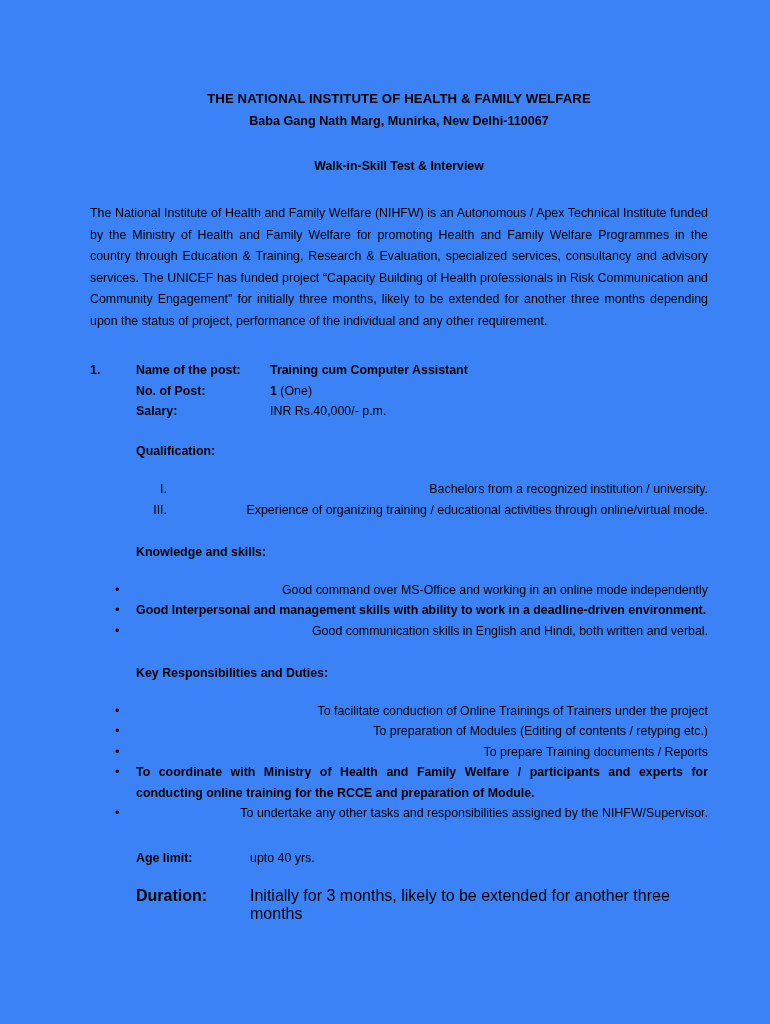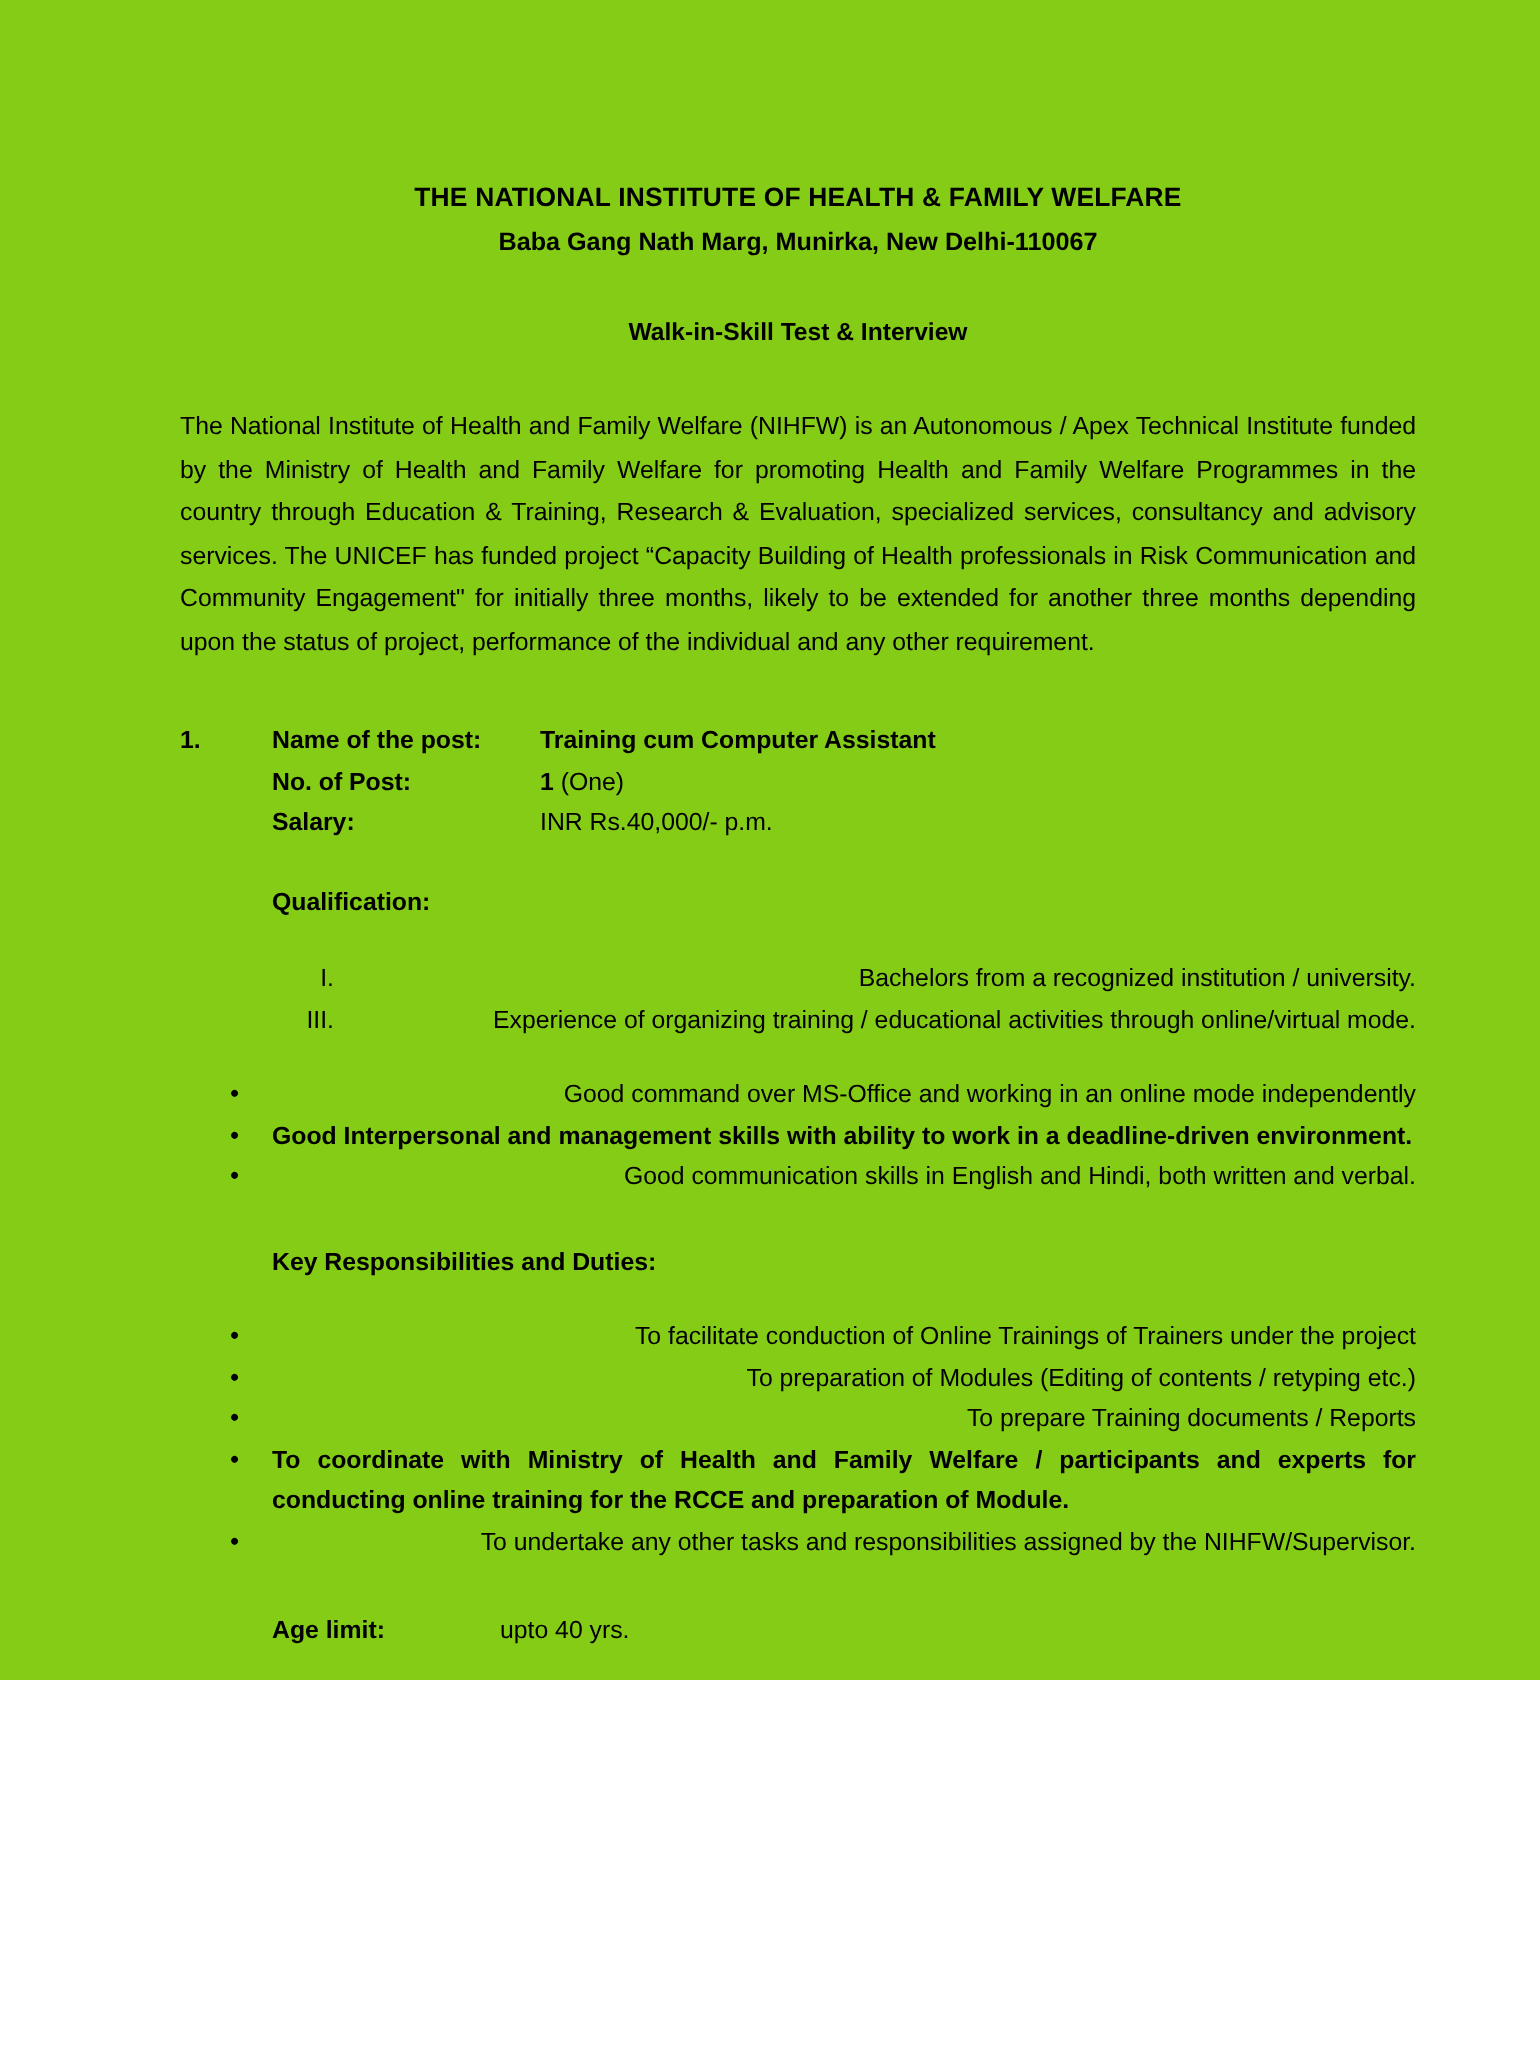--- a/index.html
+++ b/index.html
@@ -10,22 +10,22 @@
   body {
     width: 770px;
     height: 1024px;
     font-family: "Liberation Sans", sans-serif;
     color: #000000;
     -webkit-font-smoothing: antialiased;
   }
   .page {
     position: relative;
     width: 770px;
-    height: 840px;
-    background: #84cc16;
+    height: 1024px;
+    background: #3b82f6;
     box-sizing: border-box;
     padding: 0;
     overflow: hidden;
   }
 
   
   .content {
     position: absolute;
     left: 90px;
     top: 88px;
@@ -210,20 +210,21 @@
       <div class="roman-item">
         <div class="roman-mark">I.</div>
         <div class="roman-text">Bachelors from a recognized institution / university.</div>
       </div>
       <div class="roman-item">
         <div class="roman-mark">III.</div>
         <div class="roman-text">Experience of organizing training / educational activities through online/virtual mode.</div>
       </div>
     </div>
 
+    <div class="sub-head" style="margin-top:22px;">Knowledge and skills:</div>
 
     <div class="bullet-list">
       <div class="bullet-item">
         <div class="bullet-mark">•</div>
         <div class="bullet-text left">Good command over MS-Office and working in an online mode independently</div>
       </div>
       <div class="bullet-item">
         <div class="bullet-mark">•</div>
         <div class="bullet-text justify">Good Interpersonal and management skills with ability to work in a deadline-driven environment.</div>
       </div>

